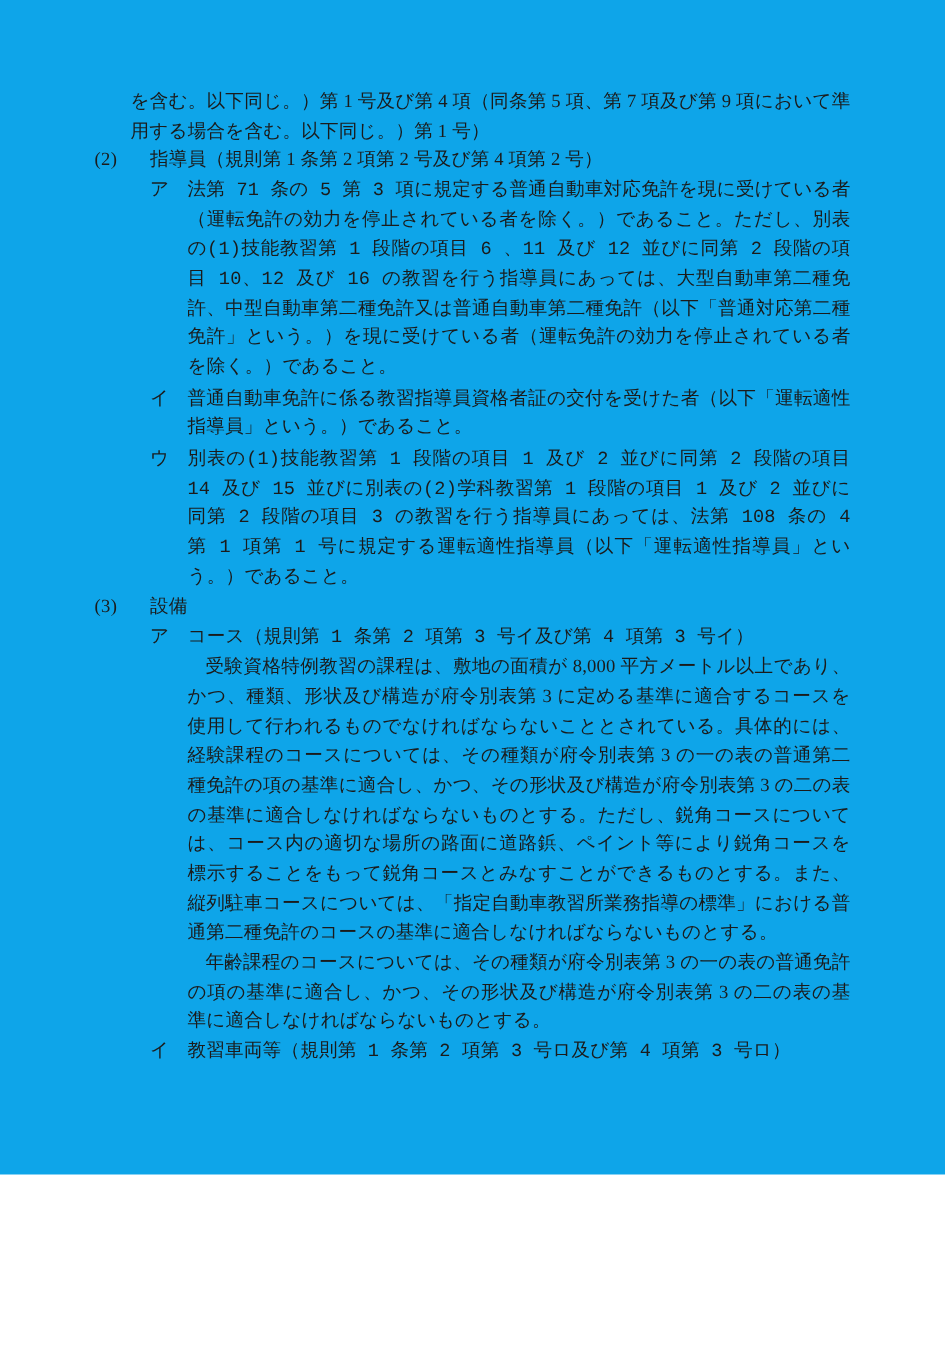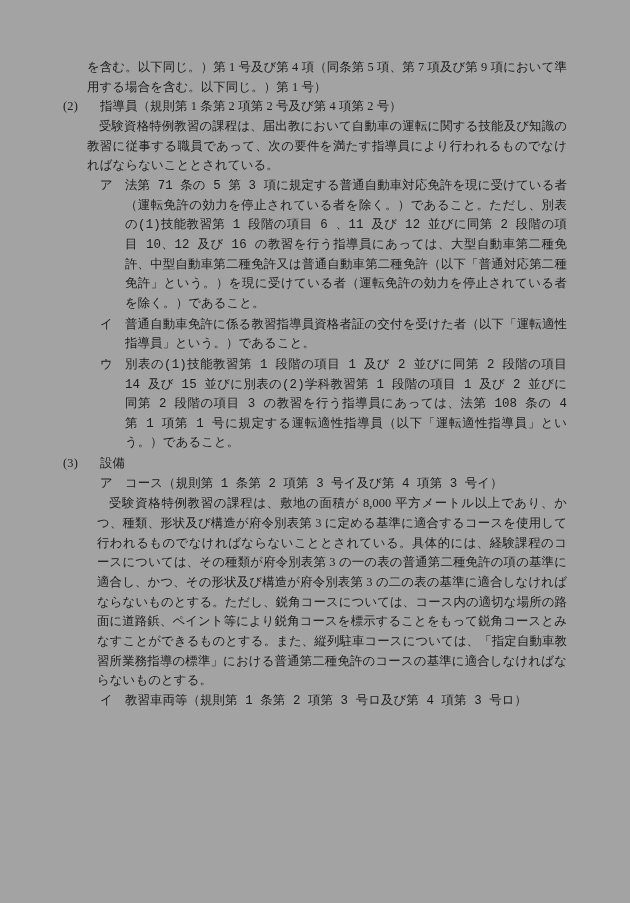--- a/index.html
+++ b/index.html
@@ -16,22 +16,22 @@
     color: #1b1b1b;
     -webkit-font-smoothing: antialiased;
   }
 
   
   .page {
     position: absolute;
     left: 0;
     top: 0;
     width: 630px;
-    height: 903px;
-    background: #a3a3a3;
+    height: 783px;
+    background: #0ea5e9;
   }
   .text-column {
     position: absolute;
     left: 63px;
     top: 58px;
     width: 504px;
   }
 
   
   .blk {
@@ -71,42 +71,41 @@
   .lvl-kana .marker {
     flex: 0 0 auto;
     width: 25px;
   }
   .lvl-kana .label {
     flex: 1 1 auto;
     font-family: Liberation Mono, monospace;
   }
 
   .lvl-kana-body-2 {       
-    margin-left: 34px;
+    margin-left: 62px;
     text-indent: 12px;
   }
 
   
   .num { font-family: "Liberation Serif", serif; letter-spacing: 0.02em; }
 </style>
 </head>
 <body>
 
 <div class="page">
   <div class="text-column">
 
     <p class="blk lvl-body-1 no-ind">を含む。以下同じ。）第 1 号及び第 4 項（同条第 5 項、第 7 項及び第 9 項において準用する場合を含む。以下同じ。）第 1 号）</p>
 
 
     <div class="blk lvl-num">
       <span class="marker num">(2)</span>
       <span class="label">指導員（規則第 1 条第 2 項第 2 号及び第 4 項第 2 号）</span>
     </div>
 
-    <p class="blk lvl-body-1">受験資格特例教習の課程は、届出教において自動車の運転に関する技能及び知識の教習に従事する職員であって、次の要件を満たす指導員により行われるものでなければならないこととされている。</p>
 
     <div class="blk lvl-kana">
       <span class="marker">ア</span>
       <span class="label">法第 71 条の 5 第 3 項に規定する普通自動車対応免許を現に受けている者（運転免許の効力を停止されている者を除く。）であること。ただし、別表の(1)技能教習第 1 段階の項目 6 、11 及び 12 並びに同第 2 段階の項目 10、12 及び 16 の教習を行う指導員にあっては、大型自動車第二種免許、中型自動車第二種免許又は普通自動車第二種免許（以下「普通対応第二種免許」という。）を現に受けている者（運転免許の効力を停止されている者を除く。）であること。</span>
     </div>
 
     <div class="blk lvl-kana">
       <span class="marker">イ</span>
       <span class="label">普通自動車免許に係る教習指導員資格者証の交付を受けた者（以下「運転適性指導員」という。）であること。</span>
     </div>
@@ -121,20 +120,21 @@
       <span class="label">設備</span>
     </div>
 
     <div class="blk lvl-kana">
       <span class="marker">ア</span>
       <span class="label">コース（規則第 1 条第 2 項第 3 号イ及び第 4 項第 3 号イ）</span>
     </div>
 
     <p class="blk lvl-kana-body-2">受験資格特例教習の課程は、敷地の面積が 8,000 平方メートル以上であり、かつ、種類、形状及び構造が府令別表第 3 に定める基準に適合するコースを使用して行われるものでなければならないこととされている。具体的には、経験課程のコースについては、その種類が府令別表第 3 の一の表の普通第二種免許の項の基準に適合し、かつ、その形状及び構造が府令別表第 3 の二の表の基準に適合しなければならないものとする。ただし、鋭角コースについては、コース内の適切な場所の路面に道路鋲、ペイント等により鋭角コースを標示することをもって鋭角コースとみなすことができるものとする。また、縦列駐車コースについては、「指定自動車教習所業務指導の標準」における普通第二種免許のコースの基準に適合しなければならないものとする。</p>
 
+    <p class="blk lvl-kana-body-2">年齢課程のコースについては、その種類が府令別表第 3 の一の表の普通免許の項の基準に適合し、かつ、その形状及び構造が府令別表第 3 の二の表の基準に適合しなければならないものとする。</p>
 
     <div class="blk lvl-kana">
       <span class="marker">イ</span>
       <span class="label">教習車両等（規則第 1 条第 2 項第 3 号ロ及び第 4 項第 3 号ロ）</span>
     </div>
 
 
   </div>
 </div>
 

